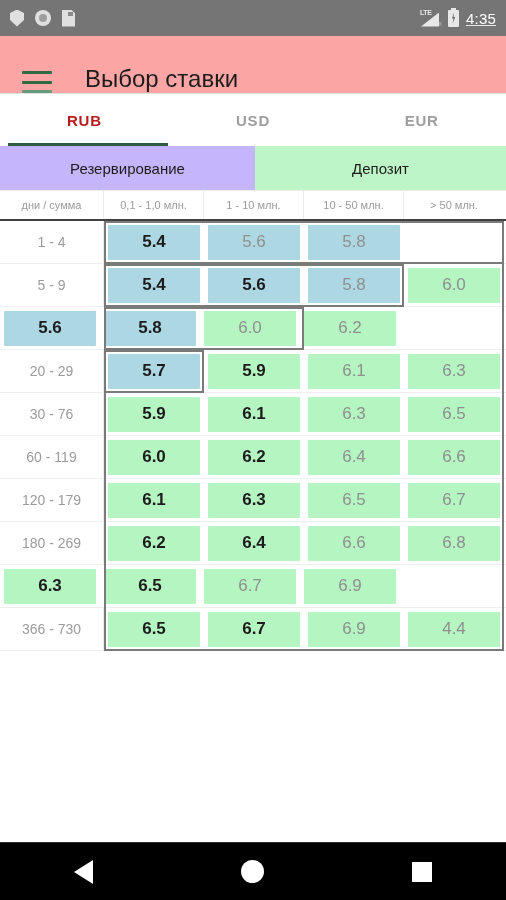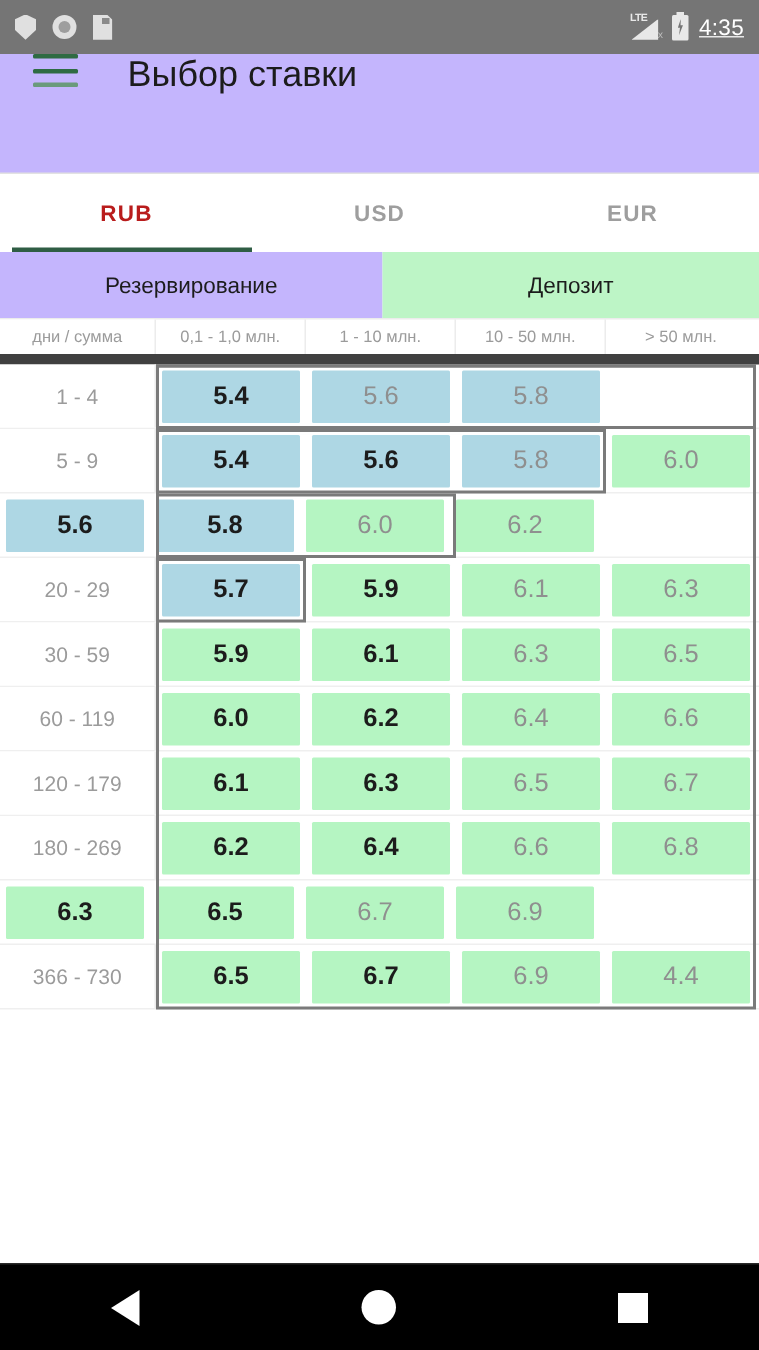--- a/index.html
+++ b/index.html
@@ -38,21 +38,21 @@
   .ic-batt { width:11px; height:17px; background:#e8e8e8; border-radius:1px;
     position:relative; }
   .ic-batt::before { content:""; position:absolute; top:-2px; left:3px;
     width:5px; height:2px; background:#e8e8e8; }
   .ic-batt::after { content:""; position:absolute; left:3.5px; top:3px;
     width:4px; height:11px; background:#757575;
     clip-path:polygon(60% 0,10% 55%,45% 55%,30% 100%,95% 40%,55% 40%); }
   .sb-time { font-size:15px; color:#ffffff; letter-spacing:0.2px; }
 
   
-  .appbar { height:80px; background:#c4b5fd; display:flex; align-items:flex-start;
+  .appbar { height:58px; background:#fca5a5; display:flex; align-items:flex-end;
     padding-left:22px; border-bottom:1px solid #e2e2e2; }
   .hamburger { width:30px; height:22px; display:flex; flex-direction:column;
     justify-content:space-between; cursor:pointer; }
   .hamburger span { display:block; height:3px; border-radius:1px; background:#2f6b43; }
   .hamburger span:nth-child(3){ background:#6a9a7c; }
   .apptitle { margin-left:33px; font-size:24px; color:#1c1c1c; font-weight:400; }
 
   
   .tabs { display:flex; height:52px; background:#fff; position:relative; }
   .tab { flex:1; display:flex; align-items:center; justify-content:center;
@@ -65,21 +65,21 @@
   
   .segbar { display:flex; height:44px; }
   .seg { display:flex; align-items:center; justify-content:center;
     font-size:15px; color:#1c1c1c; cursor:pointer; }
   .seg-reserve { width:255px; background:#c4b5fd; }
   .seg-deposit { width:251px; background:#bdf5c6; }
 
   
   .table { width:506px; border-top:1px solid #ececec; position:relative; }
   .trow { display:flex; height:43px; border-bottom:1px solid #efefef; }
-  .thead { height:30px; border-bottom:7px solid #404040; }
+  .thead { height:30px; border-bottom:2px solid #404040; }
   .thead .cell, .thead .rowhead { font-size:11px; color:#9b9b9b;
     display:flex; align-items:center; justify-content:center; }
   .rowhead { width:104px; display:flex; align-items:center; justify-content:center;
     font-size:14px; color:#9b9b9b; border-right:1px solid #ececec;
     background:#fff; }
   .thead .rowhead { font-size:11px; }
   .cell { width:100px; display:flex; align-items:center; justify-content:center;
     position:relative; }
   .thead .cell { border-right:1px solid #ececec; }
   .thead .cell:last-child { border-right:none; }
@@ -203,21 +203,21 @@
           <div class="chip green bold">5.9</div>
         </div>
         <div class="cell">
           <div class="chip green dim">6.1</div>
         </div>
         <div class="cell">
           <div class="chip green dim">6.3</div>
         </div>
       </div>
       <div class="trow">
-        <div class="rowhead">30 - 59</div>
+        <div class="rowhead">30 - 76</div>
         <div class="cell">
           <div class="chip green bold">5.9</div>
         </div>
         <div class="cell">
           <div class="chip green bold">6.1</div>
         </div>
         <div class="cell">
           <div class="chip green dim">6.3</div>
         </div>
         <div class="cell">

